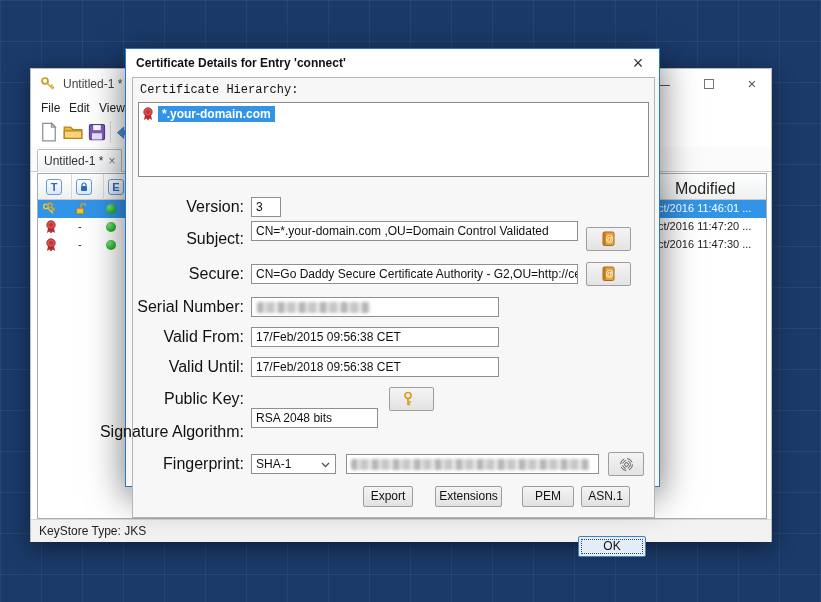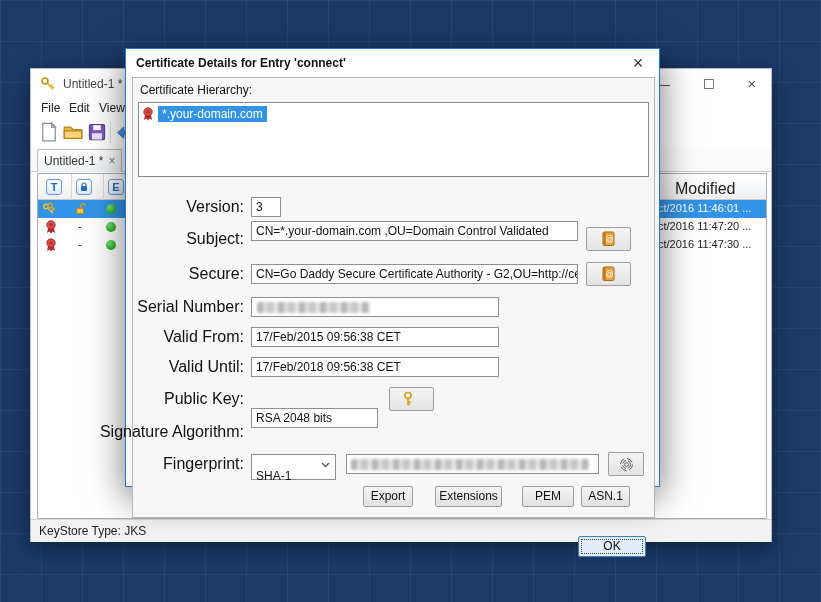--- a/index.html
+++ b/index.html
@@ -86,44 +86,44 @@
     position:absolute; left:125px; top:48px; width:535px; height:439px;
     background:#f7f7f7; border:1px solid #2579cc;
     box-shadow: 0 10px 34px rgba(0,0,0,0.55);
   }
   .dlg-titlebar { position:absolute; left:0; top:0; width:100%; height:28px; background:#fff; }
   .dlg-title { position:absolute; left:10px; top:7px; font-size:12px; font-weight:bold; color:#111; }
   .dlg-close { position:absolute; right:8px; top:2px; width:26px; height:24px; text-align:center; font-size:18px; line-height:24px; color:#333; }
 
   .dlg-panel { position:absolute; left:6px; top:28px; width:523px; height:441px; border:1px solid #b5b5b5; background:#f7f7f7; }
 
-  .hier-label { position:absolute; left:14px; top:34px; font-size:12px; color:#111; }
+  .hier-label { position:absolute; left:14px; top:34px; font-size:12px; color:#111;font-family:Liberation Mono, monospace; }
   .hier-list { position:absolute; left:12px; top:53px; width:511px; height:75px; background:#fff; border:1px solid #8a8a8a; }
-  .hier-item { position:absolute; left:2px; top:2px; height:18px; display:flex; align-items:center; }
+  .hier-item { position:absolute; left:2px; top:2px; height:18px; display:flex; align-items:center;font-weight:bold; }
   .hier-item .cert-ico { width:14px; height:14px; margin-right:3px; }
   .hier-sel { background:#3294e7; color:#fff; padding:1px 4px; font-size:12px; }
 
   .f-label { position:absolute; right:415px; white-space:nowrap; line-height:20px; font-size:16px; color:#111; }
   .f-field {
     position:absolute; height:20px; background:#fff; border:1px solid #8f8f8f;
     font-size:12px; line-height:18px; padding:0 4px; overflow:hidden; white-space:nowrap; color:#111;
   }
   .redacted {
     position:absolute; top:4px; height:11px; border-radius:2px;
     background:repeating-linear-gradient(90deg,#b5b5b5 0 6px,#dedede 6px 10px,#c6c6c6 10px 17px,#e7e7e7 17px 21px);
     filter: blur(1.7px);
   }
   .mini-btn {
     position:absolute; width:45px; height:24px;
     background:linear-gradient(#f4f4f4,#e3e3e3); border:1px solid #9e9e9e; border-radius:2px;
     display:flex; align-items:center; justify-content:center;
   }
   .combo {
     position:absolute; height:20px; background:#fff; border:1px solid #8f8f8f;
-    font-size:12px; line-height:18px; padding:12px 4px; color:#111;
+    font-size:12px; line-height:18px; padding:0 4px; color:#111;
   }
   .combo .chev { position:absolute; right:5px; top:7px; }
 
   .dlg-btn {
     position:absolute; top:437px; height:21px;
     background:linear-gradient(#f4f4f4,#e2e2e2); border:1px solid #9e9e9e; border-radius:2px;
     font-size:12px; text-align:center; line-height:19px; color:#111;
   }
   .ok-btn {
     position:absolute; left:452px; top:487px; width:68px; height:21px;

